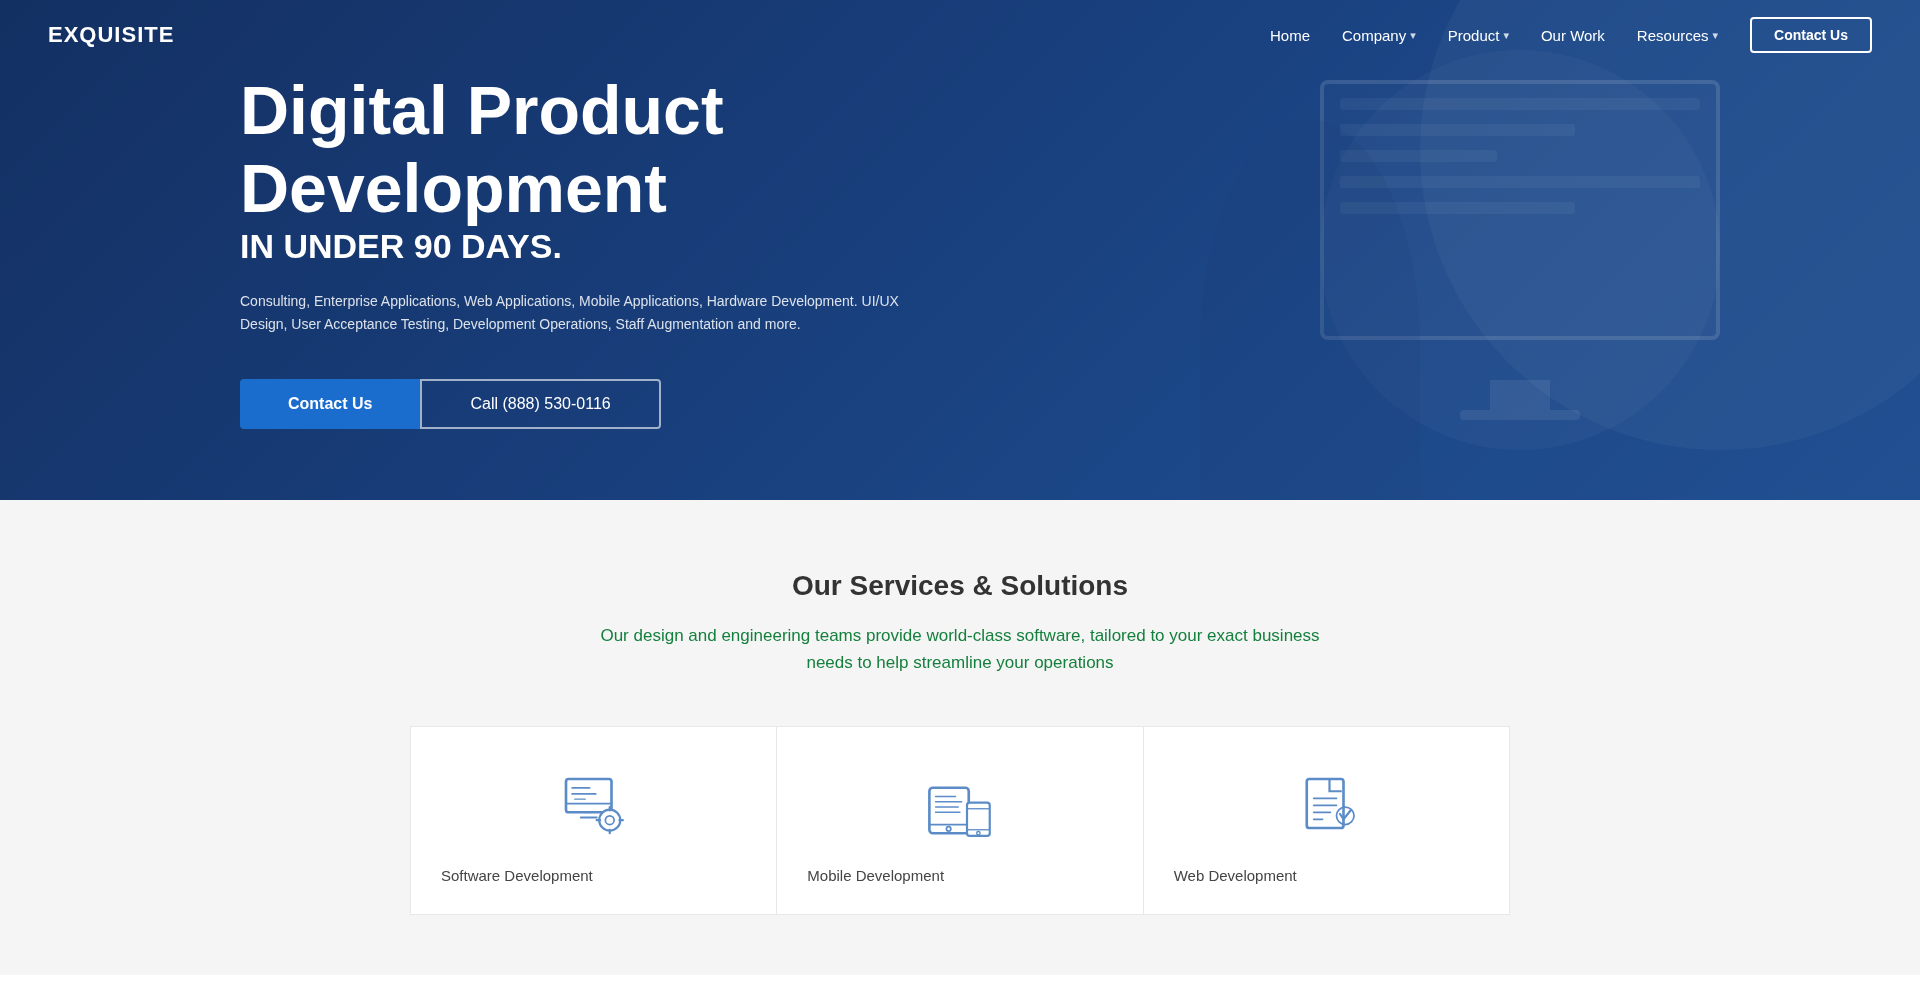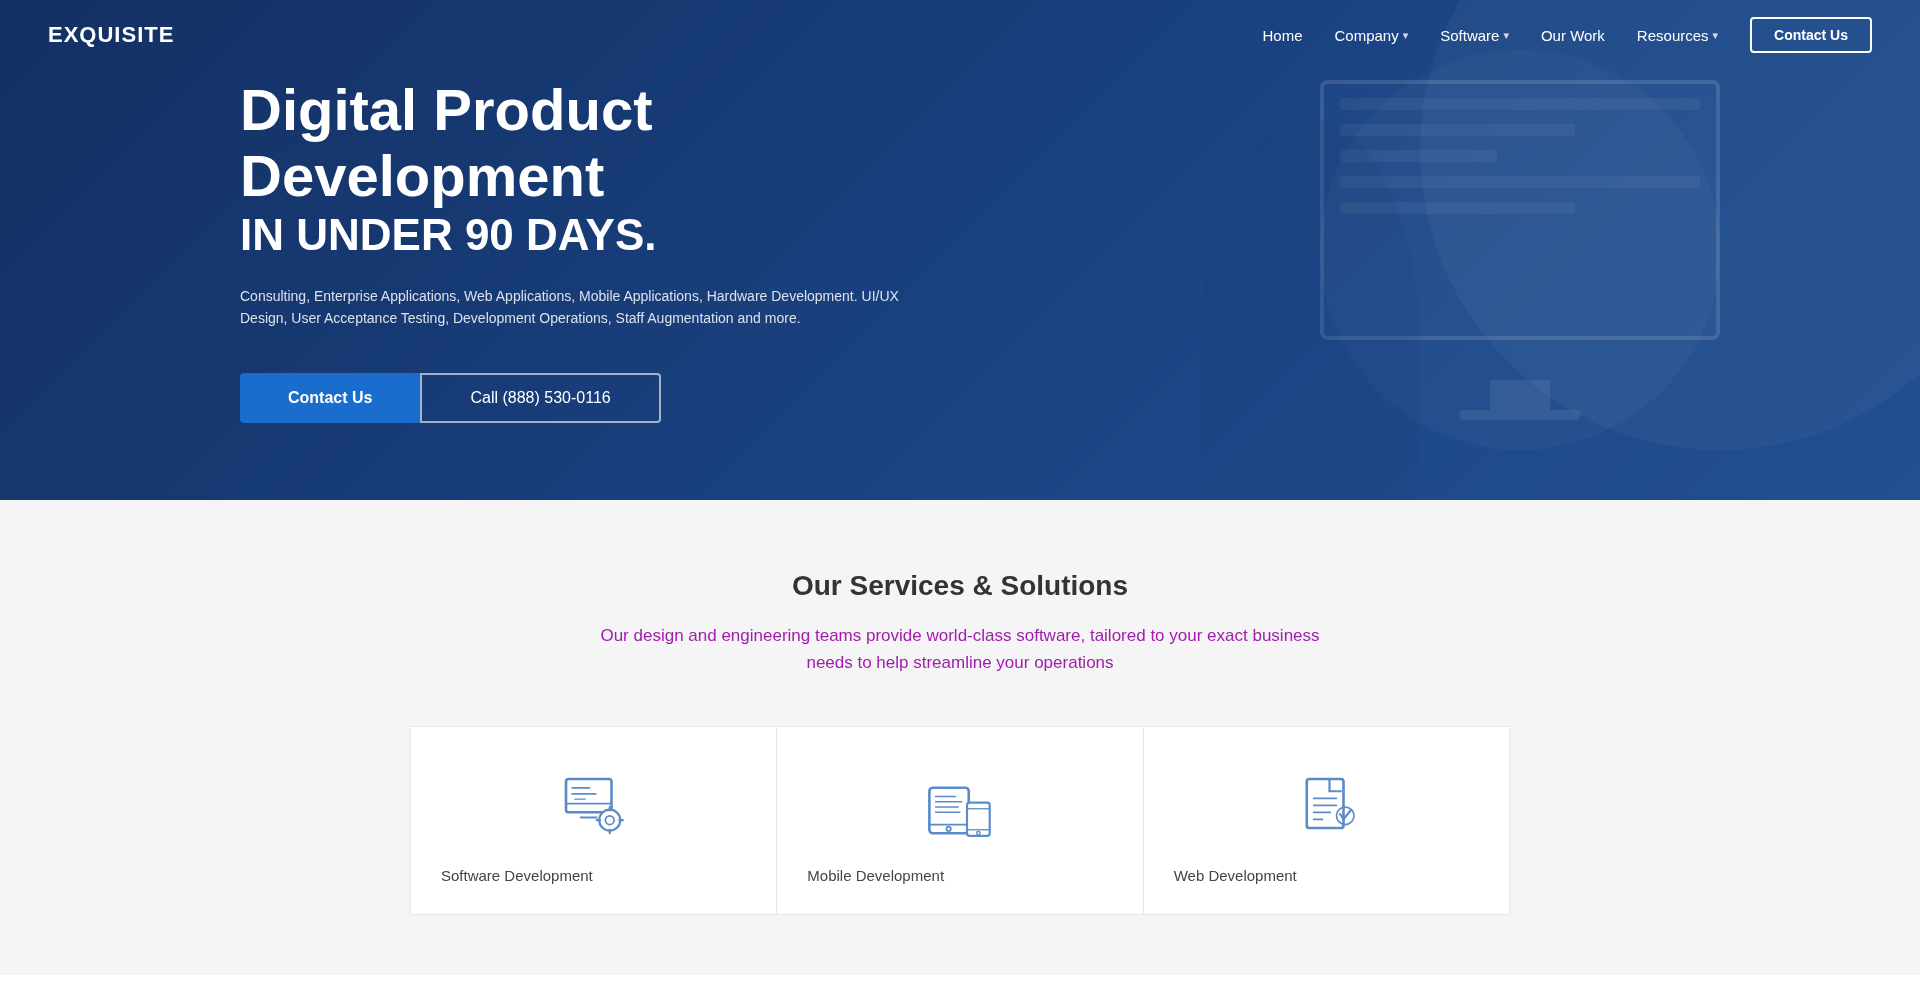--- a/index.html
+++ b/index.html
@@ -136,27 +136,27 @@
       opacity: 0.4;
     }
 
     .hero-content {
       position: relative;
       z-index: 10;
       padding: 0 0 0 240px;
       max-width: 920px;
     }
     .hero-title-main {
-      font-size: 58px;
+      font-size: 68px;
       font-weight: 700;
       color: #fff;
       line-height: 1.15;
     }
     .hero-title-sub {
-      font-size: 44px;
+      font-size: 34px;
       font-weight: 700;
       color: #fff;
       line-height: 1.15;
       margin-bottom: 24px;
     }
     .hero-desc {
       color: rgba(255,255,255,0.9);
       font-size: 15px;
       line-height: 1.6;
       max-width: 650px;
@@ -202,21 +202,21 @@
       text-align: center;
     }
     .services-title {
       font-size: 28px;
       font-weight: 600;
       color: #333;
       margin-bottom: 20px;
     }
     .services-subtitle {
       font-size: 17px;
-      color: #a21caf;
+      color: #15803d;
       max-width: 760px;
       margin: 0 auto 50px;
       line-height: 1.6;
     }
     .services-cards {
       display: flex;
       justify-content: center;
       gap: 0;
       max-width: 1100px;
       margin: 0 auto;
@@ -251,21 +251,21 @@
     .icon-svg { width: 70px; height: 70px; }
   </style>
 </head>
 <body>
 
 <nav>
   <span class="nav-logo">EXQUISITE</span>
   <div class="nav-links">
     <a class="nav-link">Home</a>
     <a class="nav-link nav-link-dropdown">Company</a>
-    <a class="nav-link nav-link-dropdown">Software</a>
+    <a class="nav-link nav-link-dropdown">Product</a>
     <a class="nav-link">Our Work</a>
     <a class="nav-link nav-link-dropdown">Resources</a>
     <button class="nav-contact-btn">Contact Us</button>
   </div>
 </nav>
 
 <section class="hero">
   <div class="hero-overlay"></div>
   <div class="hero-bg-shape s1"></div>
   <div class="hero-bg-shape s2"></div>

